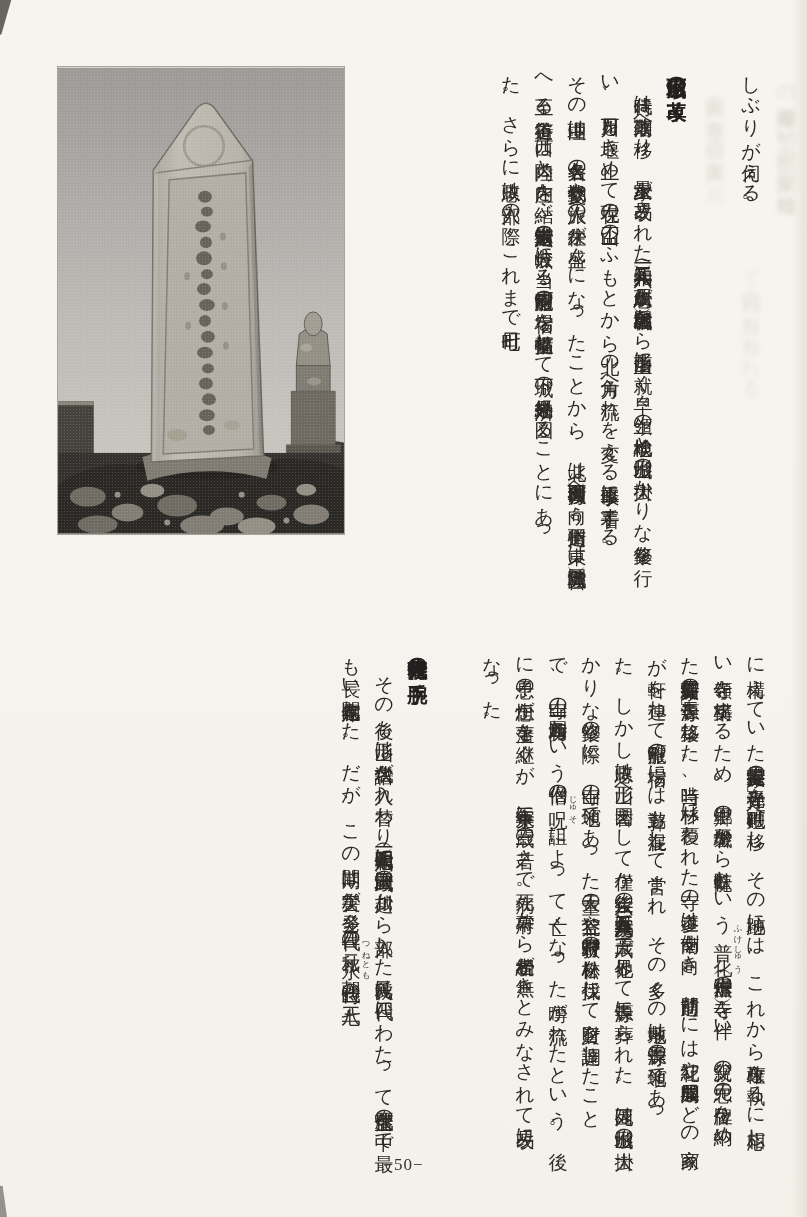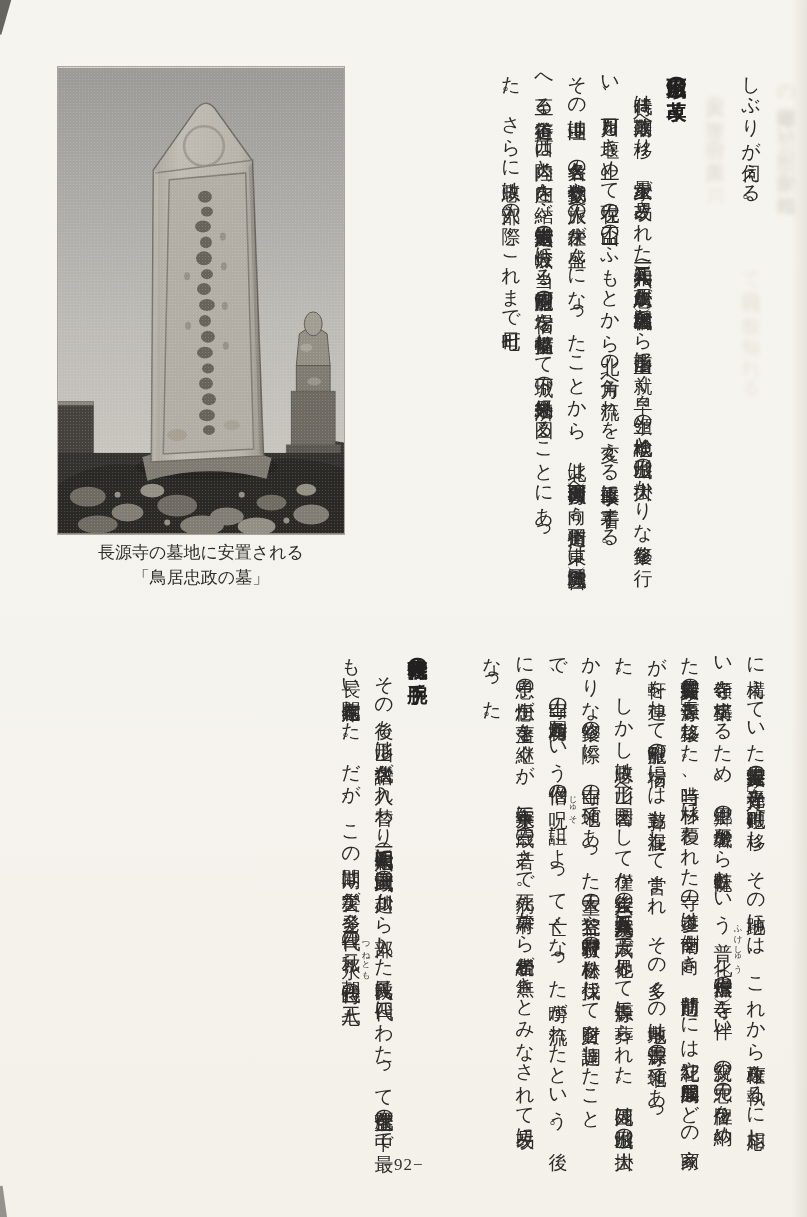--- a/index.html
+++ b/index.html
@@ -175,26 +175,22 @@
         <ellipse cx="130" cy="210" rx="3" ry="4"></ellipse>
           <ellipse cx="131" cy="260" rx="3" ry="4"></ellipse>
       </g>
 
       <ellipse cx="120" cy="370" rx="10" ry="6" fill="#97927f" opacity=".5"></ellipse>
       <ellipse cx="175" cy="360" rx="8" ry="5" fill="#97927f" opacity=".4"></ellipse>
     </svg>
     <div class="photo-halftone"></div>
   </figure>
 
-  <div class="photo-caption">
-    <div>長源寺の墓地に安置される</div>
-    <div>「鳥居忠政の墓」</div>
-  </div>
 
   <div class="vblock" id="bottom-text">
     <p>に構えていた最上家菩提寺の「光禅寺」を鉄砲町へ移し、その跡地には、これから政権を執るに相応しい寺領を構築するため、郷里の磐城平から臥龍軒という<ruby>普化宗<rt>ふけしゅう</rt></ruby>（虚無僧の寺）を伴い、父親の元忠の位牌を納めた鳥居家菩提寺の「長源寺」を移築した。当時、杉林に覆われた寺の参道は南側を向き、門前通りには紅花や呉服問屋などの商家が軒を連ねて旅籠町の宿場には遊郭も混在して営まれ、その多くの敷地は長源寺の領地であった。しかし忠政は山形へ国替えして僅か六年後の一六二八（寛永五）年九月に六三歳で他界して長源寺に葬られた。死因は山形城の大掛かりな修築の際に、山寺の領地であった天童の荒谷や荻野戸村一帯の松林を伐採して資財を調達したことで、山寺の一相坊圓海という僧侶の<ruby>呪詛<rt>じゅそ</rt></ruby>によって亡くなった噂が流れたという。後に息子の忠恒が藩主を継ぐが、寛永十三年に三三歳の若さで病死。幕府から相続者が無きとみなされて改易になった。</p>
     <h3>秋元藩時代の手腕</h3>
     <p>　その後も山形は譜代名が入れ替わり一七六七（明和四）年に埼玉（武蔵国）の川越から入部した秋元氏は四代にわたって歴代藩主の中で最も長い七八年間在席した。だが、この期間は災害が多発。二代目の秋元<ruby>永朝<rt>つねとも</rt></ruby>時代の一七八三</p>
   </div>
 
-  <div class="page-number">−92−</div>
+  <div class="page-number">−50−</div>
 
 </div>
 
 </body></html>

